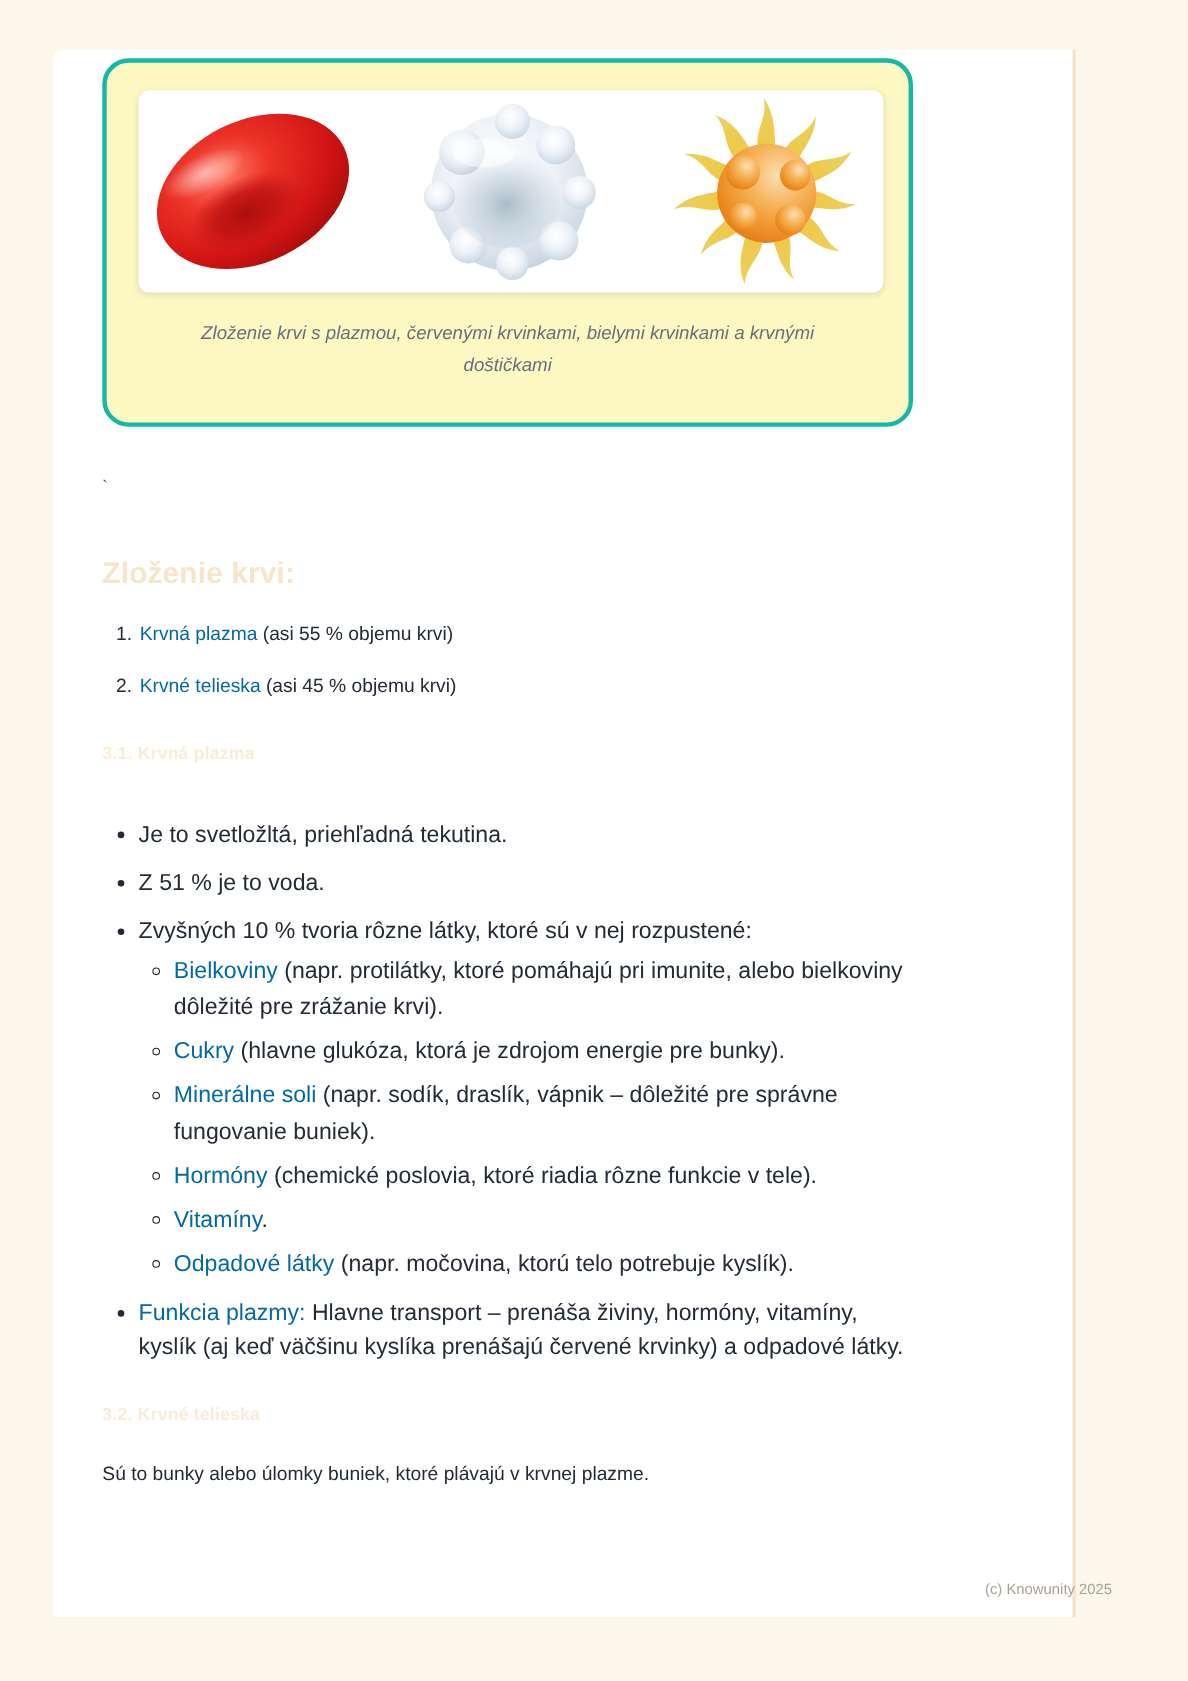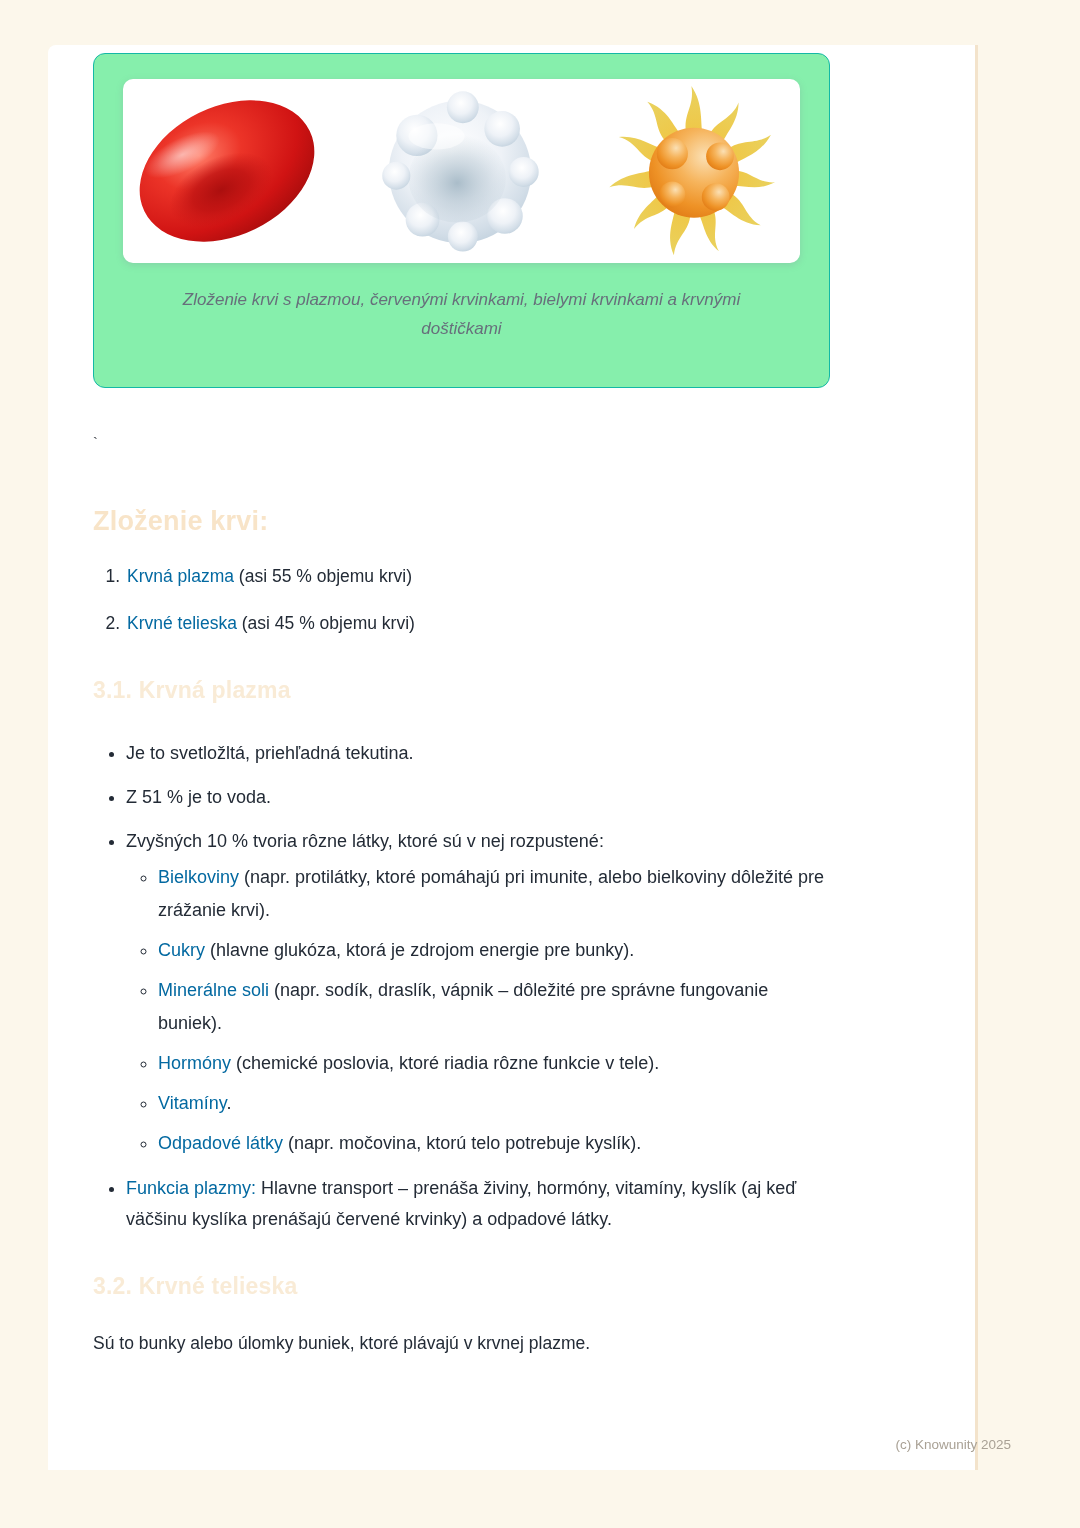--- a/index.html
+++ b/index.html
@@ -24,23 +24,23 @@
     left:975px; top:45px;
     width:3px; height:1425px;
     background:#f3e3cb;
   }
   .content { padding-left:45px; width:782px; }
 
   
   .figure-card {
     margin-top:8px;
     width:737px; height:335px;
-    background:#86efac;
-    border:1px solid #14b8a6;
-    border-radius:12px;
+    background:#fef9c3;
+    border:4px solid #14b8a6;
+    border-radius:24px;
     padding:25px 29px 0 29px;
   }
   .image-strip {
     width:677px; height:184px;
     background:#ffffff;
     border-radius:10px;
     box-shadow:0 2px 7px rgba(130,140,155,0.28);
     display:flex;
     align-items:center;
     justify-content:space-between;
@@ -61,43 +61,43 @@
   .stray-char { margin-top:46px; font-size:15px; color:#3b3f46; height:22px; }
 
   h2.main-heading {
     margin-top:50px;
     font-size:27px;
     font-weight:bold;
     color:#f8e4c8;
     letter-spacing:0.2px;
   }
   h3.sub-heading {
-    font-size:23px;
+    font-size:16px;
     font-weight:bold;
     color:#f9ebd6;
     letter-spacing:0.2px;
   }
   .s31-heading { margin-top:40px; }
   .s32-heading { margin-top:38px; }
 
   .body-text { font-size:17.5px; line-height:27px; }
   .intro-text { margin-top:36px; }
   .closing-text { margin-top:30px; }
 
   ol.num-list {
     margin-top:26px;
     padding-left:32px;
     font-size:17.5px;
   }
   ol.num-list li { line-height:27px; margin-bottom:20px; padding-left:2px; }
 
   ul.bullet-list {
-    margin-top:34px;
+    margin-top:48px;
     padding-left:33px;
-    font-size:18px;
+    font-size:21px;
     list-style:disc;
   }
   ul.bullet-list > li { line-height:31px; margin-bottom:13px; }
 
   ul.sub-bullet-list {
     margin-top:4px;
     margin-bottom:2px;
     padding-left:32px;
     list-style:circle;
   }

